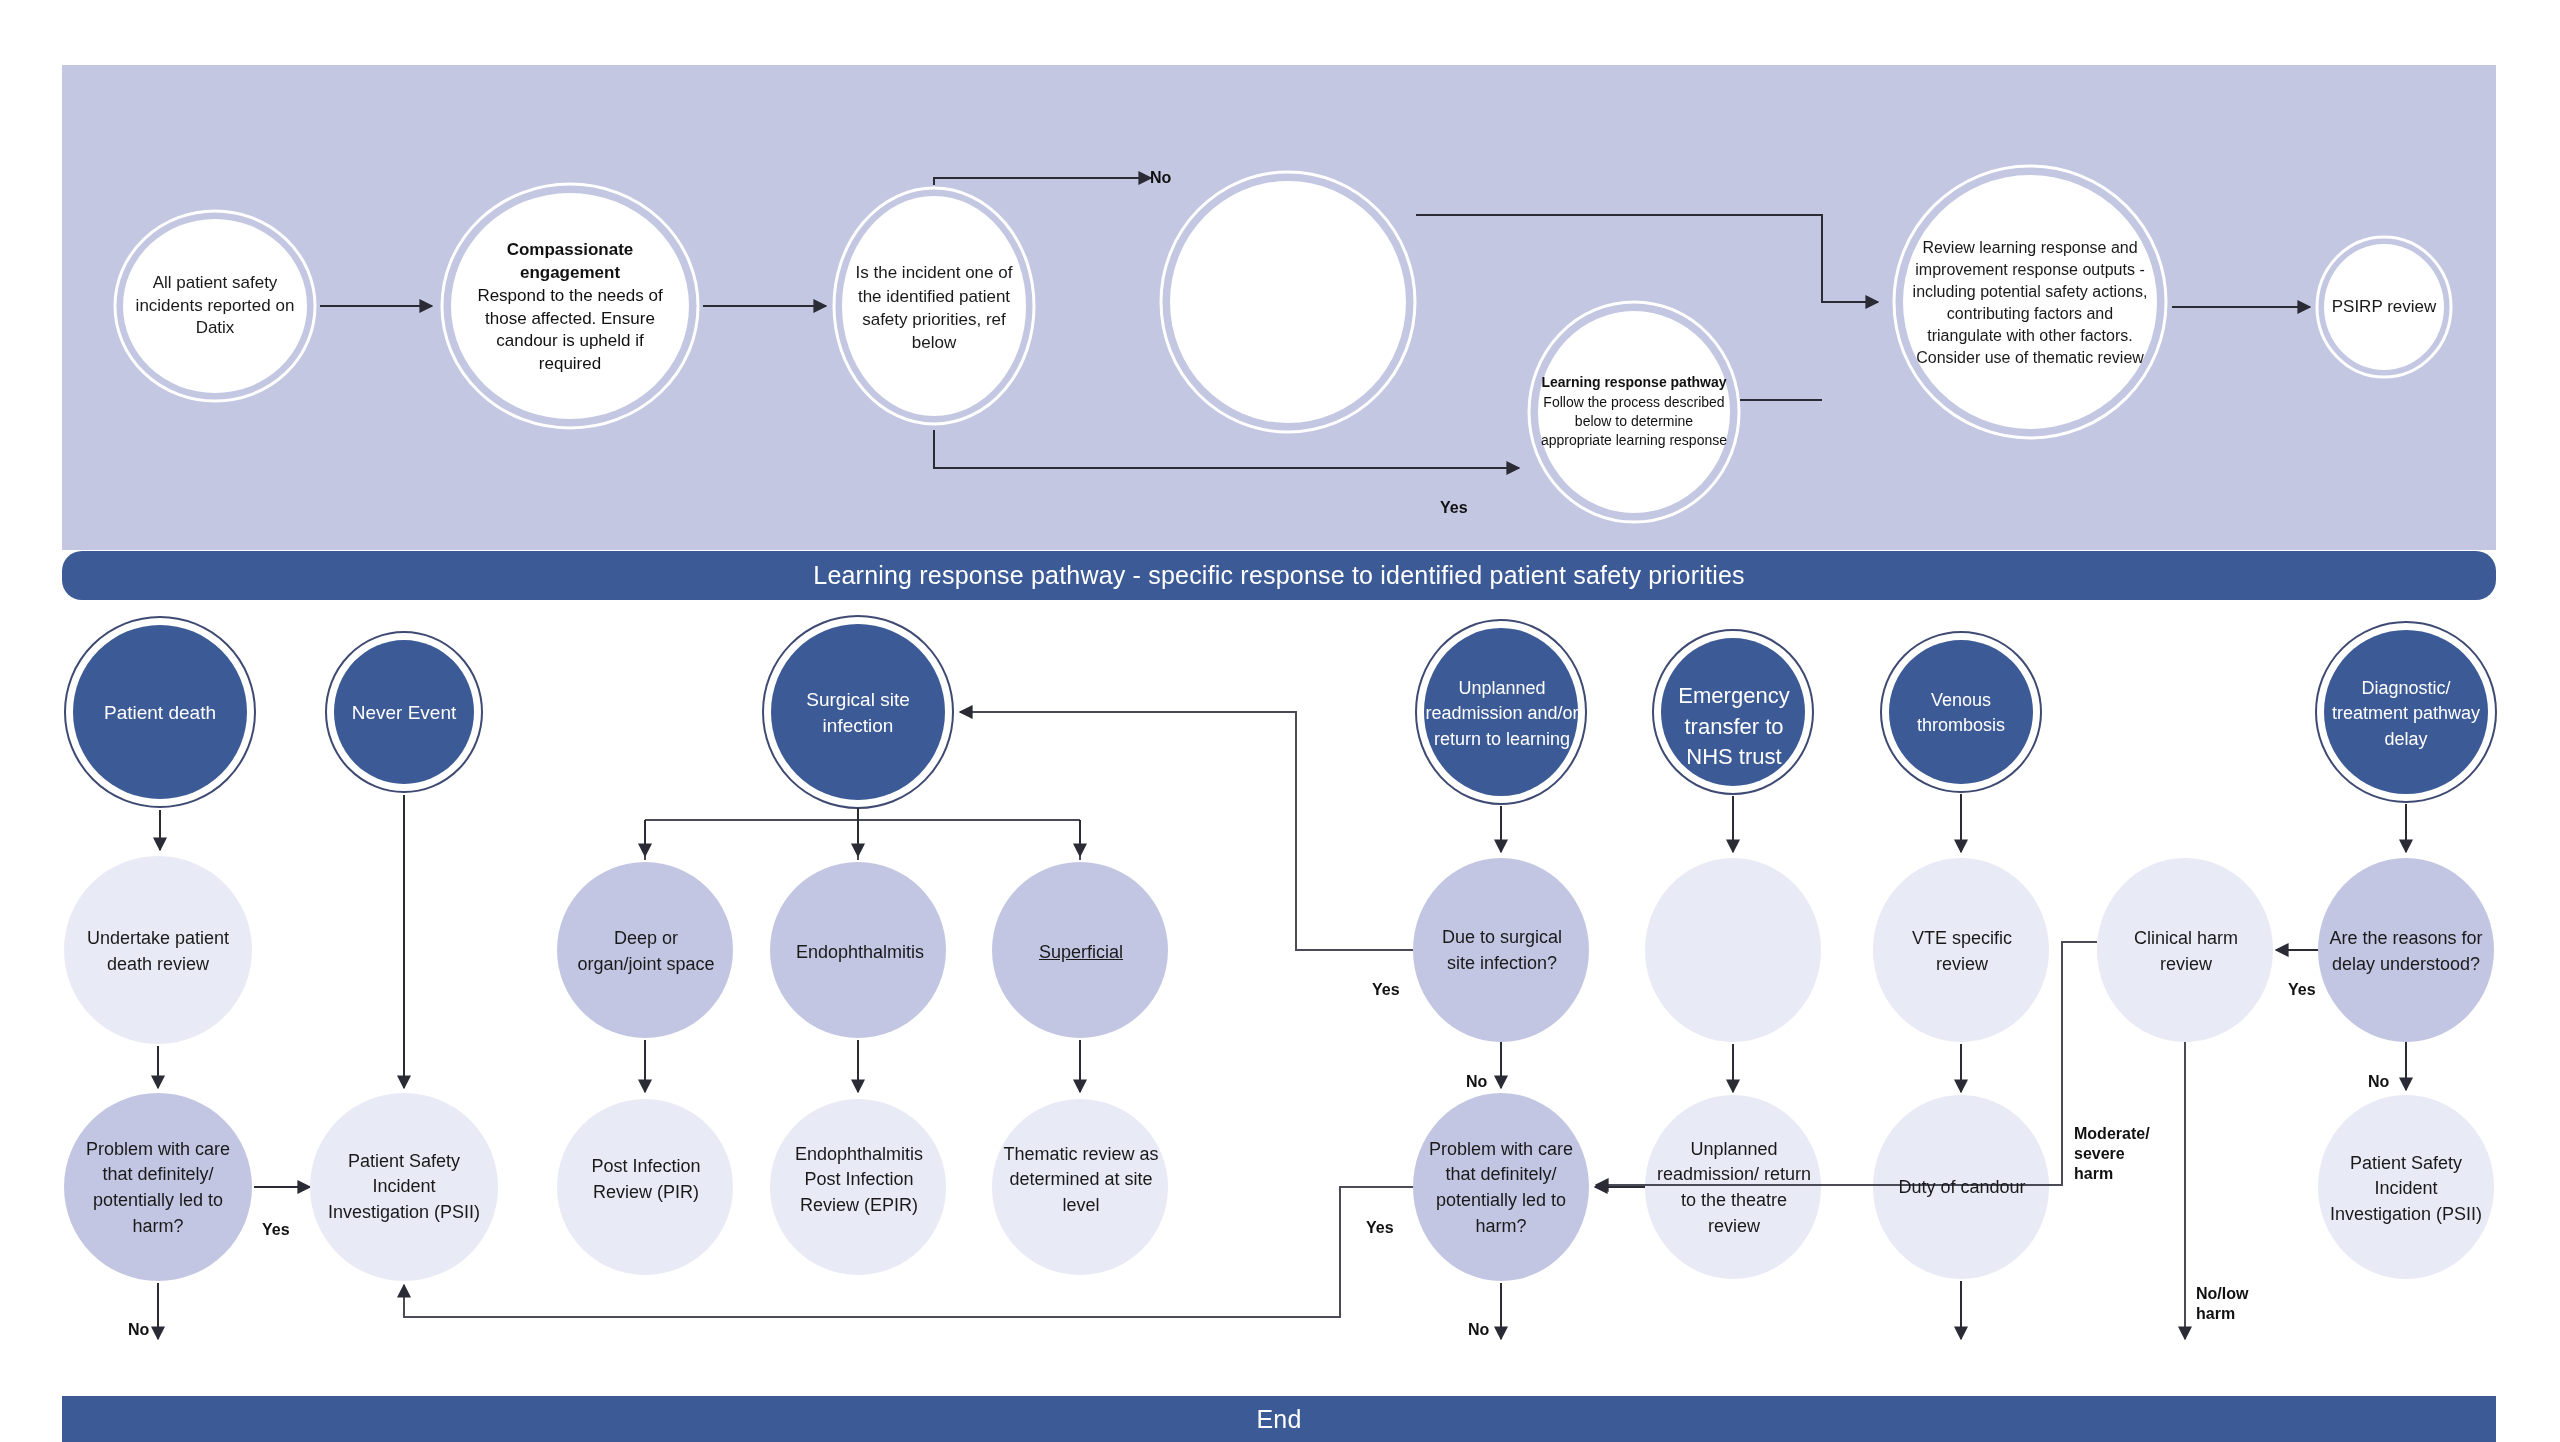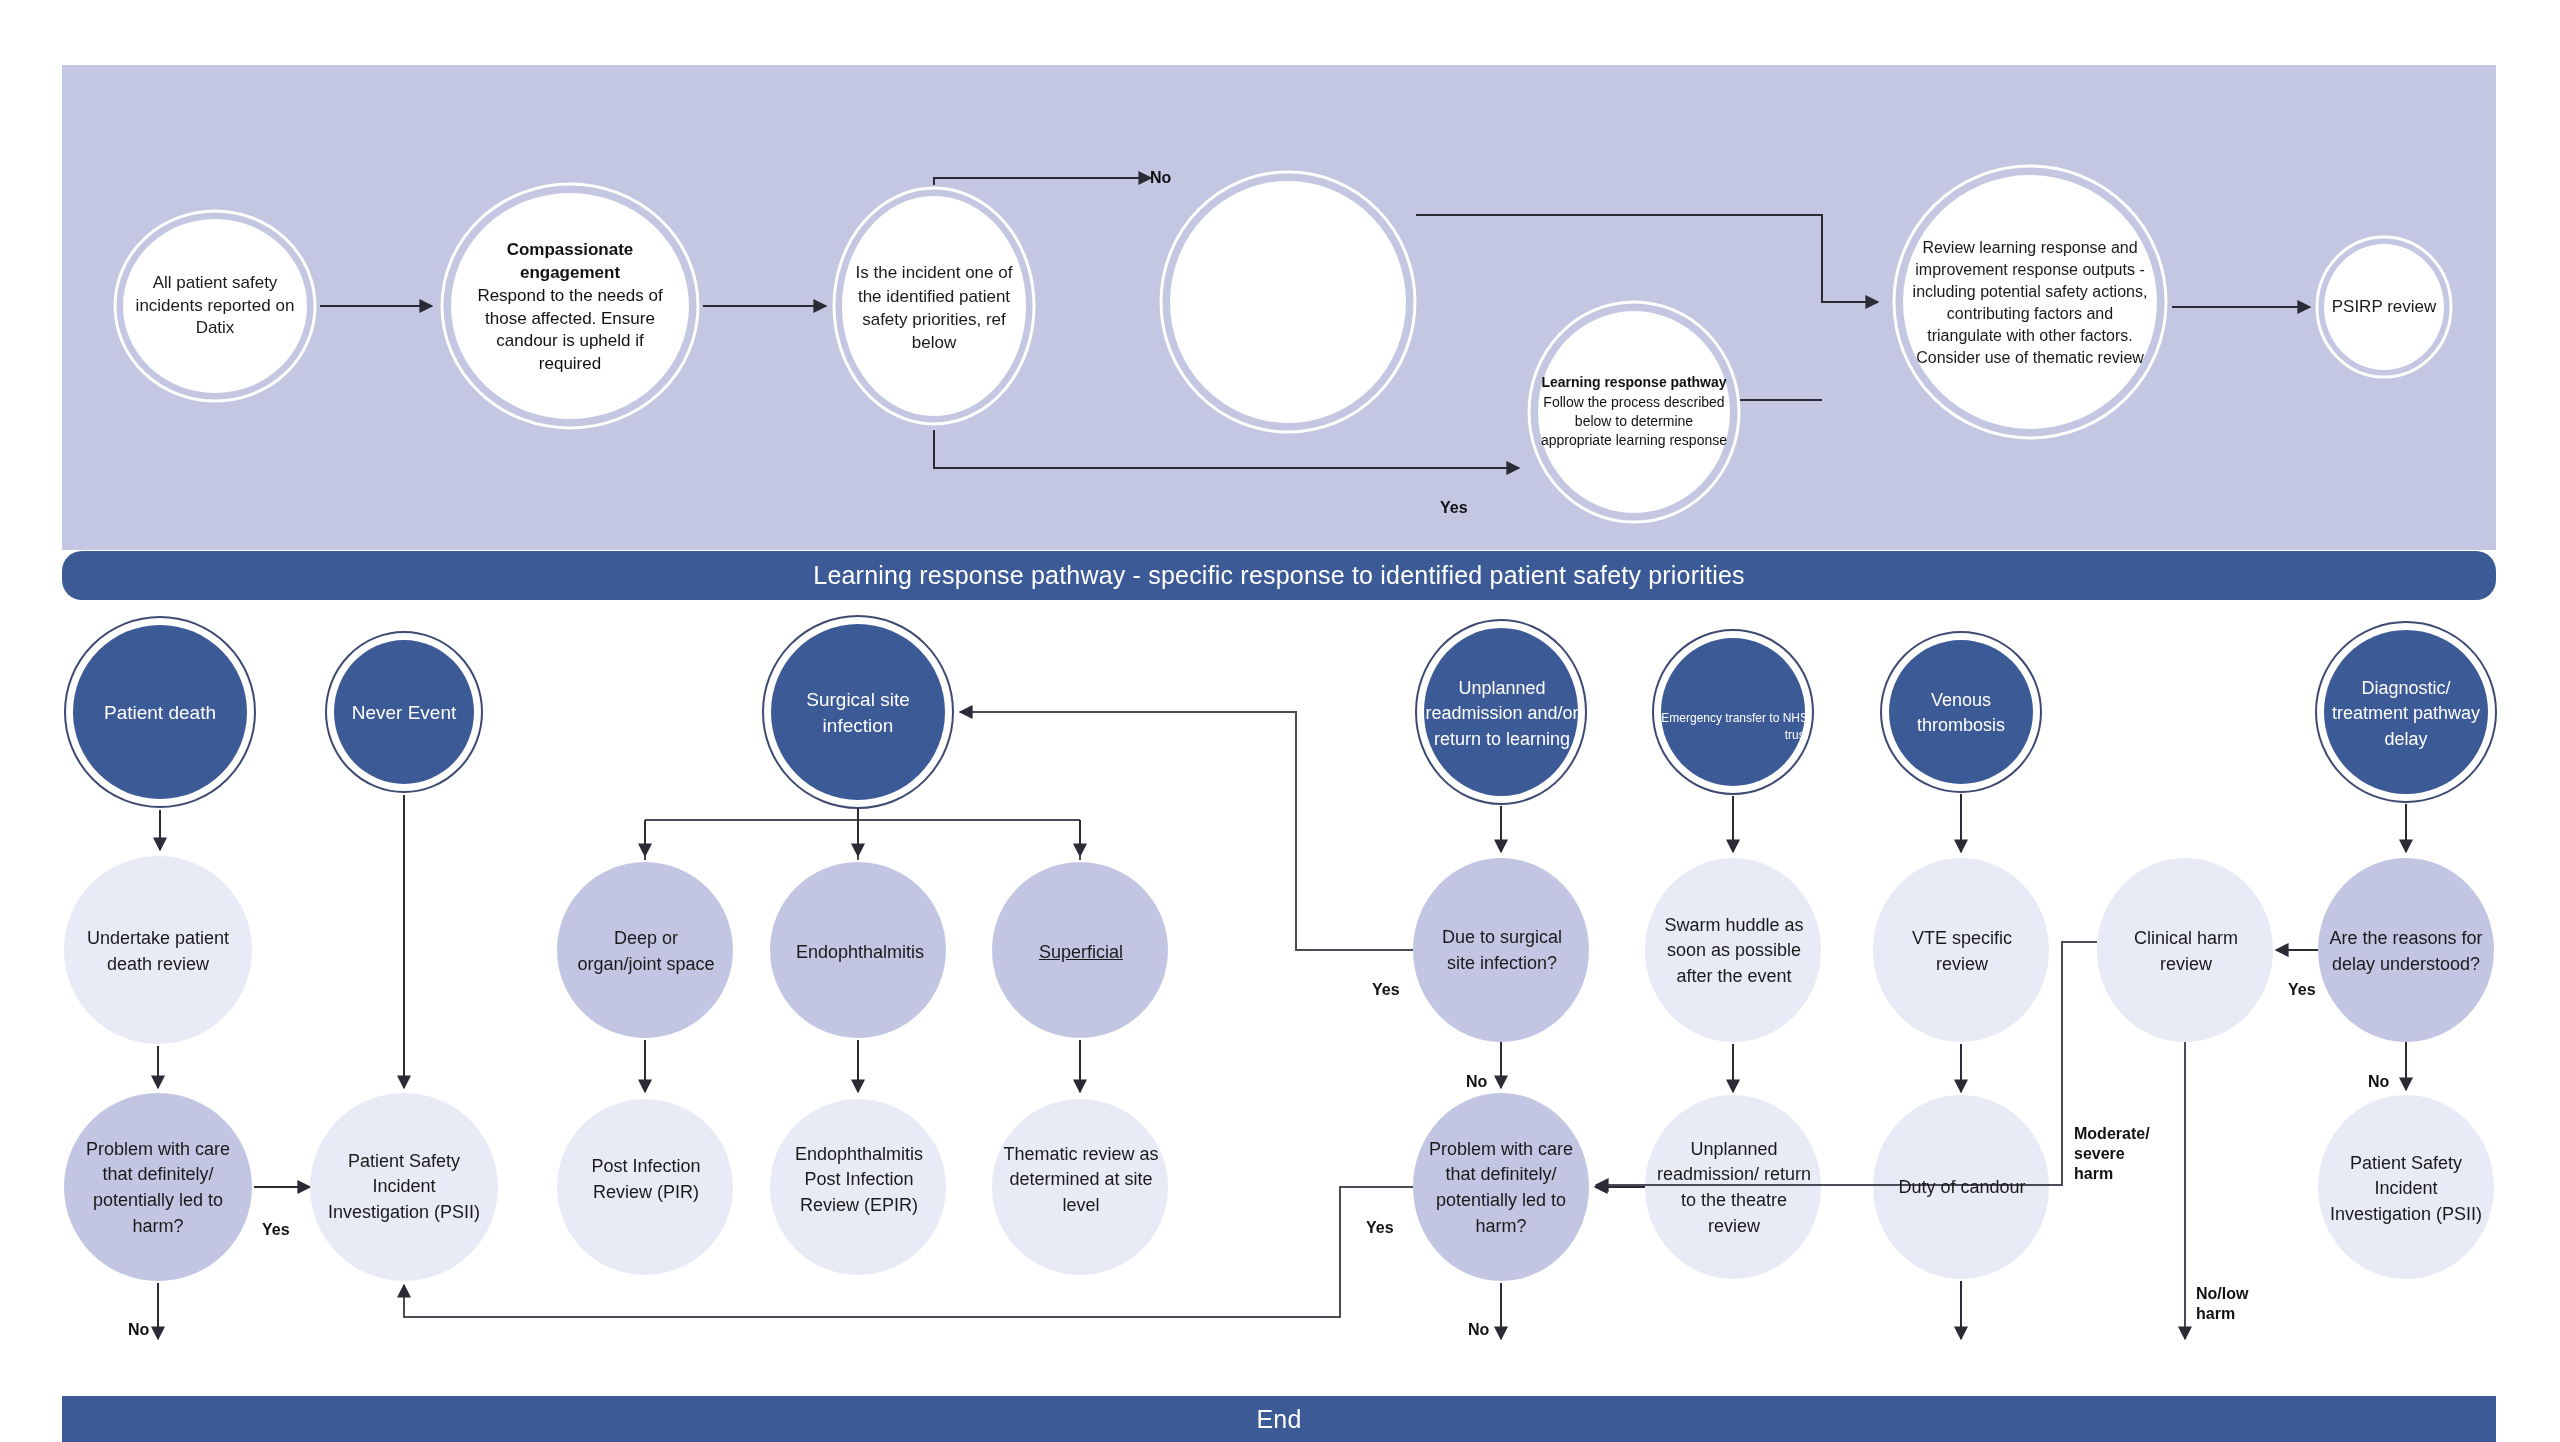--- a/index.html
+++ b/index.html
@@ -293,25 +293,22 @@
     </div>
   <div class="edge-label" style="left:1372px;top:960px;">
     <span>Yes</span></div>
   <div class="edge-label" style="left:1466px;top:1052px;">
     <span>No</span></div>
   <div class="edge-label" style="left:1366px;top:1198px;">
     <span>Yes</span></div>
   <div class="edge-label" style="left:1468px;top:1300px;">
     <span>No</span></div>
 
-  <div class="node-text t-dark" style="left:1660px;top:680px;width:148px;height:94px;font-size:12px;line-height:1.40;text-align:right;">
+  <div class="node-text t-dark" style="left:1660px;top:680px;width:148px;height:94px;font-size:22px;line-height:1.40;">
     <span>Emergency transfer to NHS trust</span>
-    </div>
-  <div class="node-text t-light" style="left:1655px;top:888px;width:158px;height:126px;font-size:18px;line-height:1.42;">
-    <span>Swarm huddle as soon as possible after the event</span>
     </div>
   <div class="node-text t-light" style="left:1653px;top:1124px;width:162px;height:128px;font-size:18px;line-height:1.42;">
     <span>Unplanned readmission/ return to the theatre review</span>
     </div>
 
   <div class="node-text t-dark" style="left:1886px;top:682px;width:150px;height:62px;font-size:18px;line-height:1.40;">
     <span>Venous thrombosis</span>
     </div>
   <div class="node-text t-light" style="left:1886px;top:922px;width:152px;height:60px;font-size:18px;line-height:1.42;">
     <span>VTE specific review</span>

